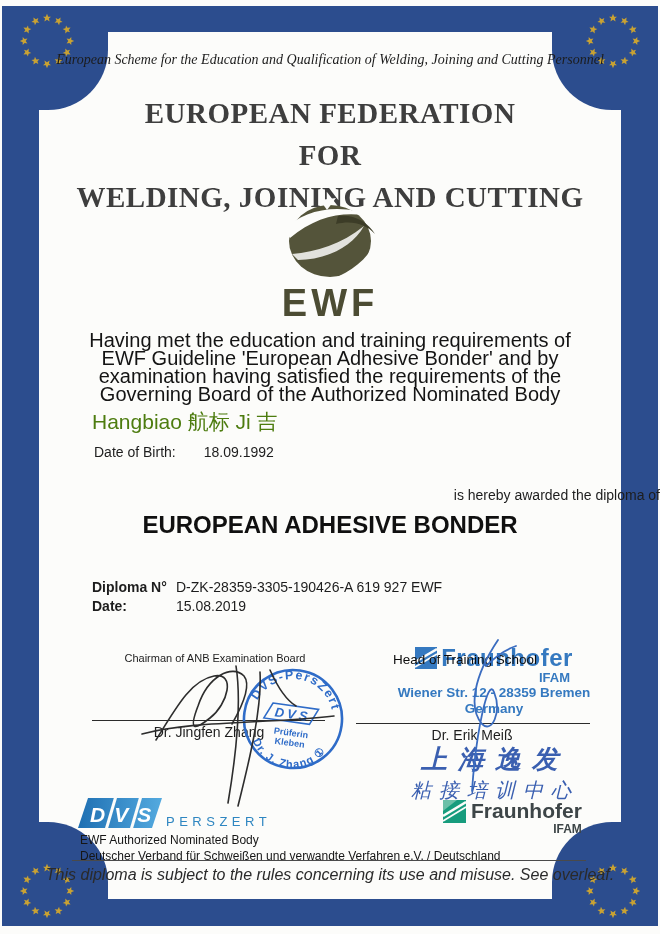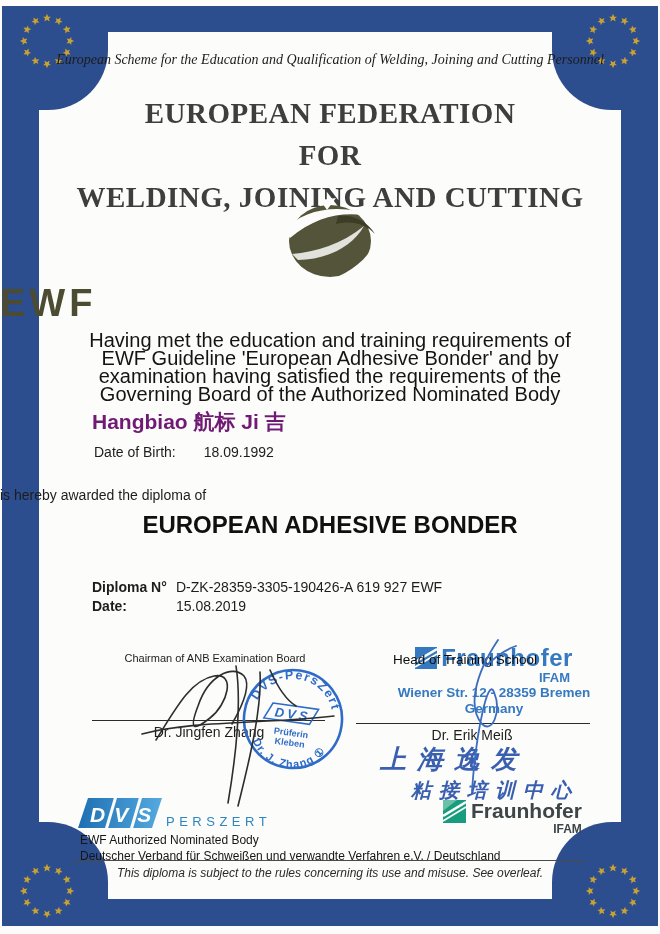--- a/index.html
+++ b/index.html
@@ -21,59 +21,59 @@
   .corner.tr svg{right:12px;top:2px;}
   .corner.bl svg{left:12px;bottom:2px;}
   .corner.br svg{right:12px;bottom:2px;}
   
   .abs{position:absolute;}
   .scheme-line{left:0;right:0;top:52px;text-align:center;
      font-family:"Liberation Serif",serif;font-style:italic;font-size:14px;color:#1c1c1c;}
   .title{left:0;right:0;top:92px;text-align:center;font-family:"Liberation Serif",serif;
      font-weight:700;font-size:29px;line-height:42px;color:#3e3e3e;letter-spacing:.5px;}
   .globe{left:278px;top:198px;}
-  .ewf-text{left:0;right:0;top:282px;font-size:38px;font-weight:800;
+  .ewf-text{left:0;right:0;top:282px;text-align:center;font-size:38px;font-weight:800;
      color:#4c4c33;letter-spacing:4px;}
   .intro{left:70px;width:520px;top:331px;text-align:center;font-size:20px;line-height:18px;color:#141414;}
-  .holder-name{left:92px;top:408px;font-size:21px;font-weight:700;color:#701a75;}
+  .holder-name{left:92px;top:408px;font-size:21px;font-weight:400;color:#4d7c0f;}
   .dob{left:94px;top:444px;font-size:14px;}
   .dob .lbl{margin-right:28px;}
-  .award-line{left:0;right:0;top:487px;text-align:left;font-size:14px;}
+  .award-line{left:0;right:0;top:487px;text-align:right;font-size:14px;}
   .diploma-title{left:0;right:0;top:511px;text-align:center;font-size:24px;font-weight:700;color:#101010;}
   .meta{left:92px;top:578px;font-size:14px;line-height:19px;}
   .meta .row{display:flex;}
   .meta .lbl{width:84px;font-weight:bold;}
   
   .sig-role-left{left:90px;top:652px;width:250px;text-align:center;font-size:11px;}
   .sig-line{position:absolute;height:0;border-top:1.8px solid #2b2b2b;}
   .sig-line.l{left:92px;top:720px;width:233px;}
   .sig-line.r{left:356px;top:723px;width:234px;}
   .sig-name-left{left:104px;top:724px;width:210px;text-align:center;font-size:14px;}
   .sig-name-right{left:392px;top:727px;width:160px;text-align:center;font-size:14px;}
   .role-right{left:393px;top:652px;font-size:13.5px;color:#0d0d0d;z-index:5;}
   .fh-stamp{left:388px;top:644px;width:212px;color:#3579c0;z-index:2;}
   .fh-stamp .brandrow{display:flex;align-items:center;gap:4px;justify-content:center;}
   .fh-stamp .brand{font-size:24px;font-weight:700;letter-spacing:.5px;}
   .fh-stamp .inst{text-align:right;font-size:13px;font-weight:700;margin:-2px 30px 0 0;}
   .fh-stamp .addr,.fh-stamp .ctry{text-align:center;font-size:13.5px;font-weight:700;line-height:16px;}
-  .cn1{left:380px;top:742px;width:230px;text-align:left;font-size:26px;font-weight:700;
+  .cn1{left:380px;top:742px;width:230px;text-align:center;font-size:26px;font-weight:700;
        font-style:italic;letter-spacing:11px;color:#3a5fb0;}
-  .cn2{left:370px;top:777px;width:250px;text-align:center;font-size:20px;font-weight:700;
+  .cn2{left:370px;top:777px;width:250px;text-align:center;font-size:20px;font-weight:400;
        font-style:italic;letter-spacing:8px;color:#3a5fb0;}
   .scribble{z-index:6;}
   .stamp-wrap{left:238px;top:664px;width:110px;height:110px;transform:rotate(8deg);z-index:4;}
   
   .dvs-block{left:78px;top:795px;}
   .dvs-lines{left:80px;top:833px;font-size:12px;line-height:15.5px;color:#161616;}
   .fh-foot{left:443px;top:799px;color:#3d4547;}
   .fh-foot .row{display:flex;align-items:center;gap:5px;}
   .fh-foot .brand{font-size:21px;font-weight:700;}
   .fh-foot .inst{text-align:right;font-size:12px;font-weight:700;margin-top:-1px;}
   .foot-rule{left:72px;top:860px;width:514px;height:1px;background:#4a4a4a;}
-  .notice{left:0;right:0;top:866px;text-align:center;font-style:italic;font-size:12px;color:#2a2a2a;}
+  .notice{left:0;right:0;top:866px;text-align:center;font-style:italic;font-size:16px;color:#2a2a2a;}
 </style>
 </head>
 <body>
 
 <svg width="0" height="0" style="position:absolute">
   <defs>
     <path id="star" d="M0,-4.2 L1.23,-1.31 4.0,-1.3 1.9,0.62 2.6,3.4 0,1.75 -2.6,3.4 -1.9,0.62 -4.0,-1.3 -1.23,-1.31 Z" fill="#c9a233"></path>
     <g id="star-ring">
       <use href="#star" transform="rotate(0) translate(0,-23)"></use>
       <use href="#star" transform="rotate(30) translate(0,-23)"></use>

